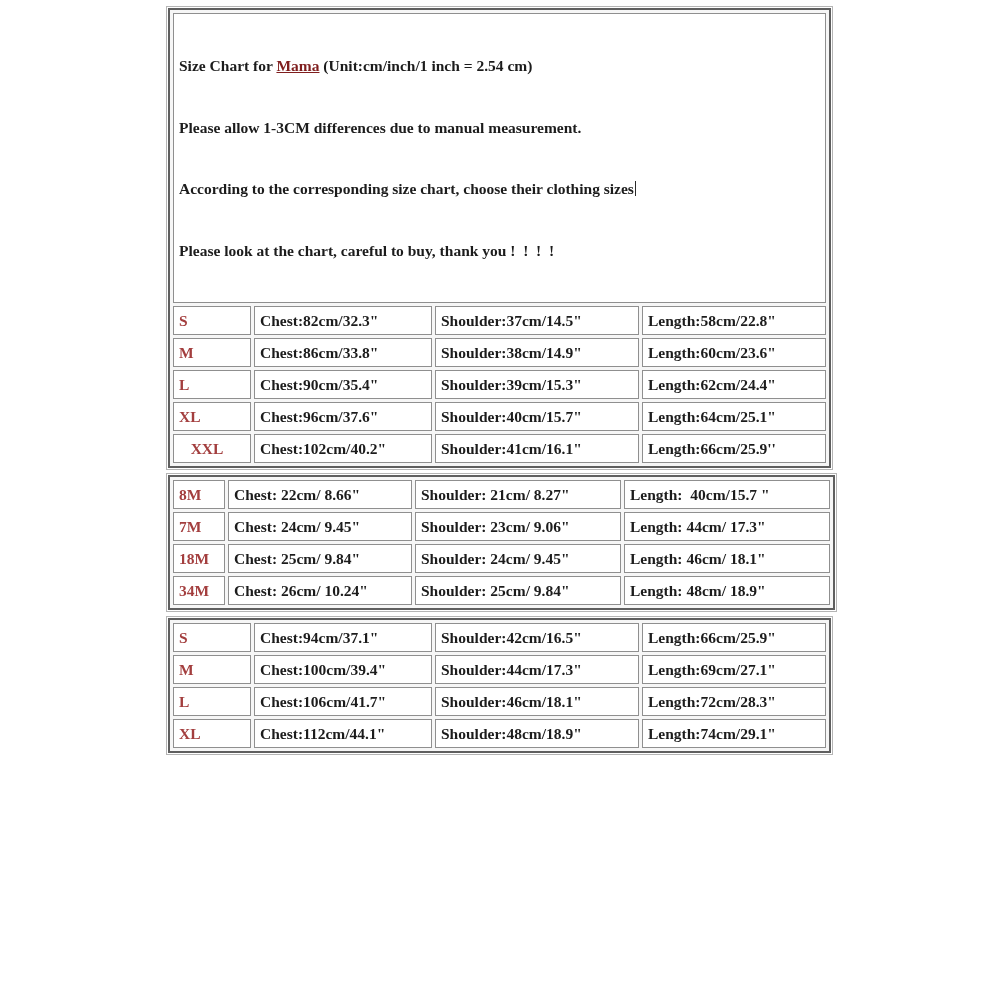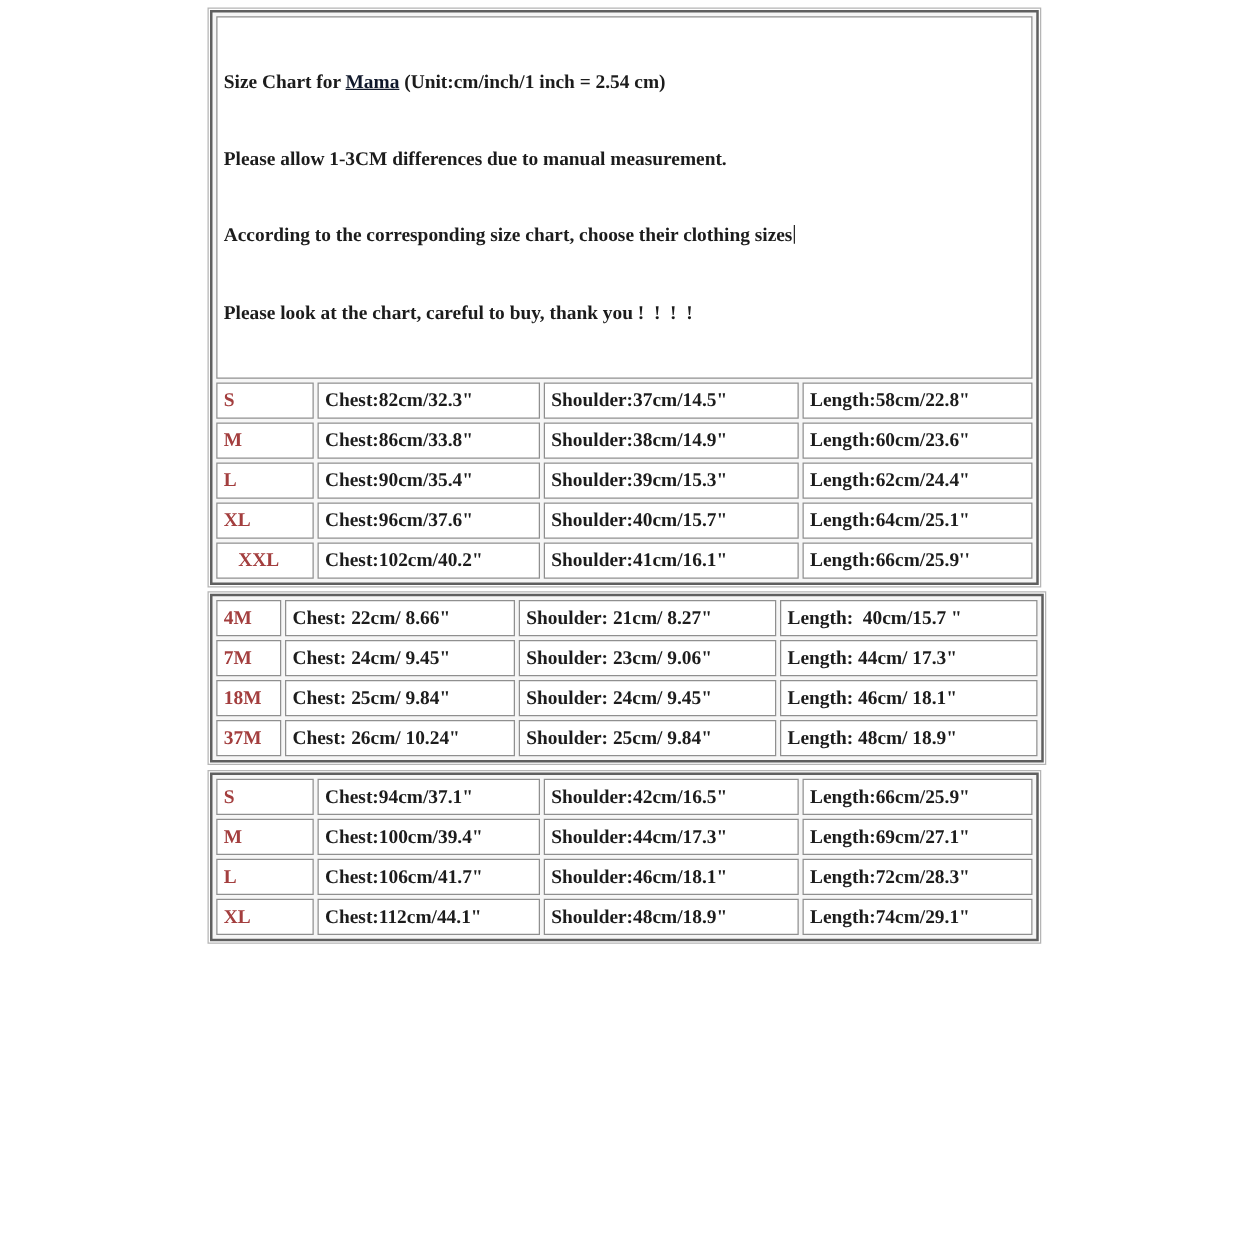--- a/index.html
+++ b/index.html
@@ -30,21 +30,21 @@
     font-size:15.5px;
     line-height:1.25;
     vertical-align:middle;
     white-space:pre-wrap;
     overflow:hidden;
   }
   table.sz tr.datarow td { height:29px; }
   td.headcell { padding:3px 6px; }
   .tline { line-height:23px; white-space:pre-wrap; }
   .szlabel { color:#a33e3e; }
-  .redlink { color:#0f172a; text-decoration:underline; }
+  .redlink { color:#7f1d1d; text-decoration:underline; }
   .cursor {
     display:inline-block; width:1px; height:15px;
     background:#2a2a2a; margin-left:1px; vertical-align:-2px;
   }
   
 </style>
 </head>
 <body>
 
 <div class="page">
@@ -101,39 +101,39 @@
 
     <table class="sz" style="margin-bottom:8px">
       <colgroup>
           <col style="width:52px">
           <col style="width:184px">
           <col style="width:206px">
           <col style="width:206px">
         </colgroup>
       <tbody>
           <tr class="datarow">
-            <td class="szlabel">4M</td>
+            <td class="szlabel">8M</td>
             <td>Chest: 22cm/ 8.66"</td>
             <td>Shoulder: 21cm/ 8.27"</td>
             <td>Length:  40cm/15.7 "</td>
           </tr>
           <tr class="datarow">
             <td class="szlabel">7M</td>
             <td>Chest: 24cm/ 9.45"</td>
             <td>Shoulder: 23cm/ 9.06"</td>
             <td>Length: 44cm/ 17.3"</td>
           </tr>
           <tr class="datarow">
             <td class="szlabel">18M</td>
             <td>Chest: 25cm/ 9.84"</td>
             <td>Shoulder: 24cm/ 9.45"</td>
             <td>Length: 46cm/ 18.1"</td>
           </tr>
           <tr class="datarow">
-            <td class="szlabel">37M</td>
+            <td class="szlabel">34M</td>
             <td>Chest: 26cm/ 10.24"</td>
             <td>Shoulder: 25cm/ 9.84"</td>
             <td>Length: 48cm/ 18.9"</td>
           </tr>
         </tbody>
     </table>
 
     <table class="sz" style="margin-bottom:4px">
       <colgroup>
           <col style="width:78px">

